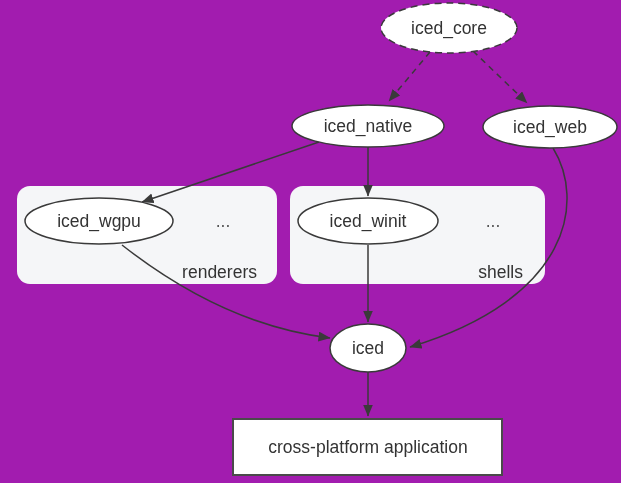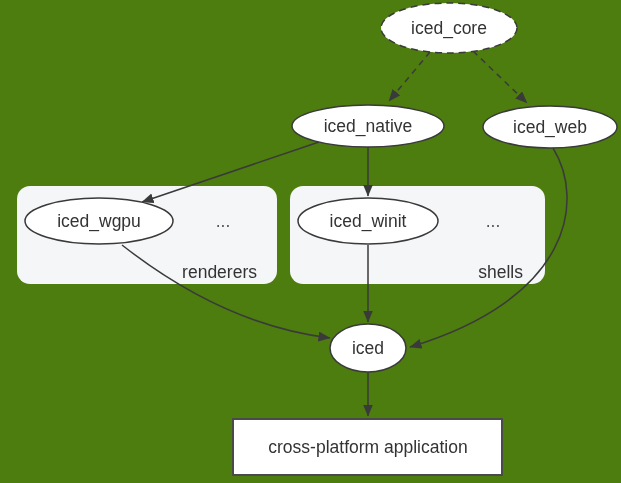--- a/index.html
+++ b/index.html
@@ -4,21 +4,21 @@
 <style>
   html, body {
     margin: 0;
     padding: 0;
     background: #ffffff;
   }
   .canvas {
     position: relative;
     width: 621px;
     height: 483px;
-    background: #4d7c0f;
+    background: #a21caf;
     overflow: hidden;
   }
   svg {
     display: block;
   }
   text {
     font-family: "Liberation Sans", sans-serif;
     font-size: 17.5px;
     fill: #333333;
   }

